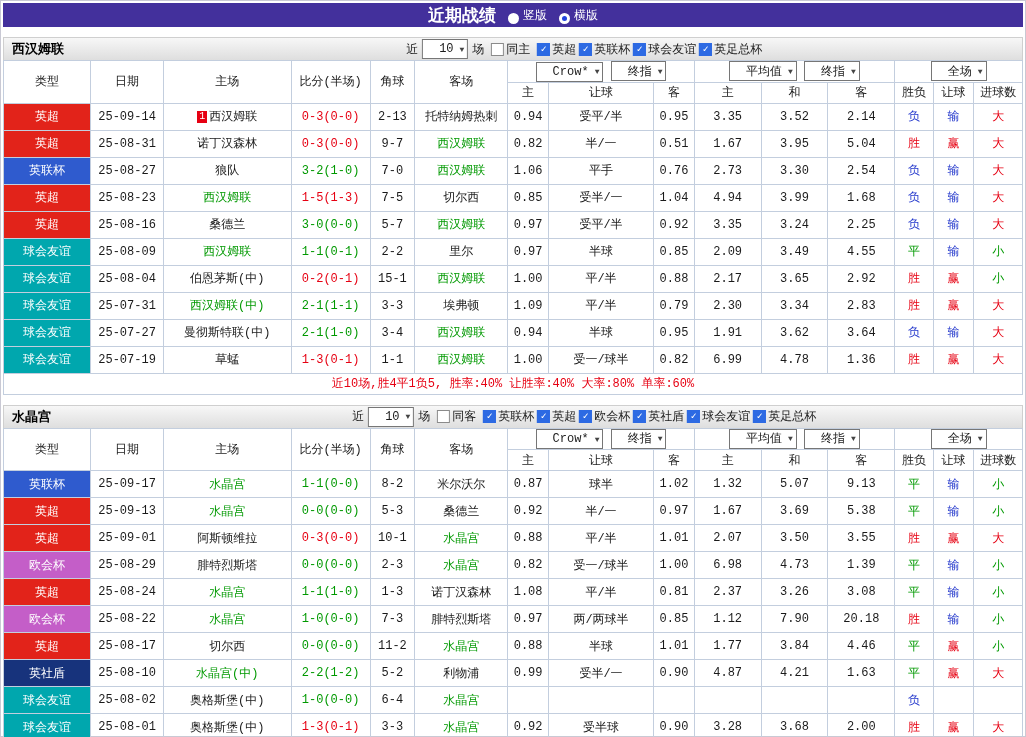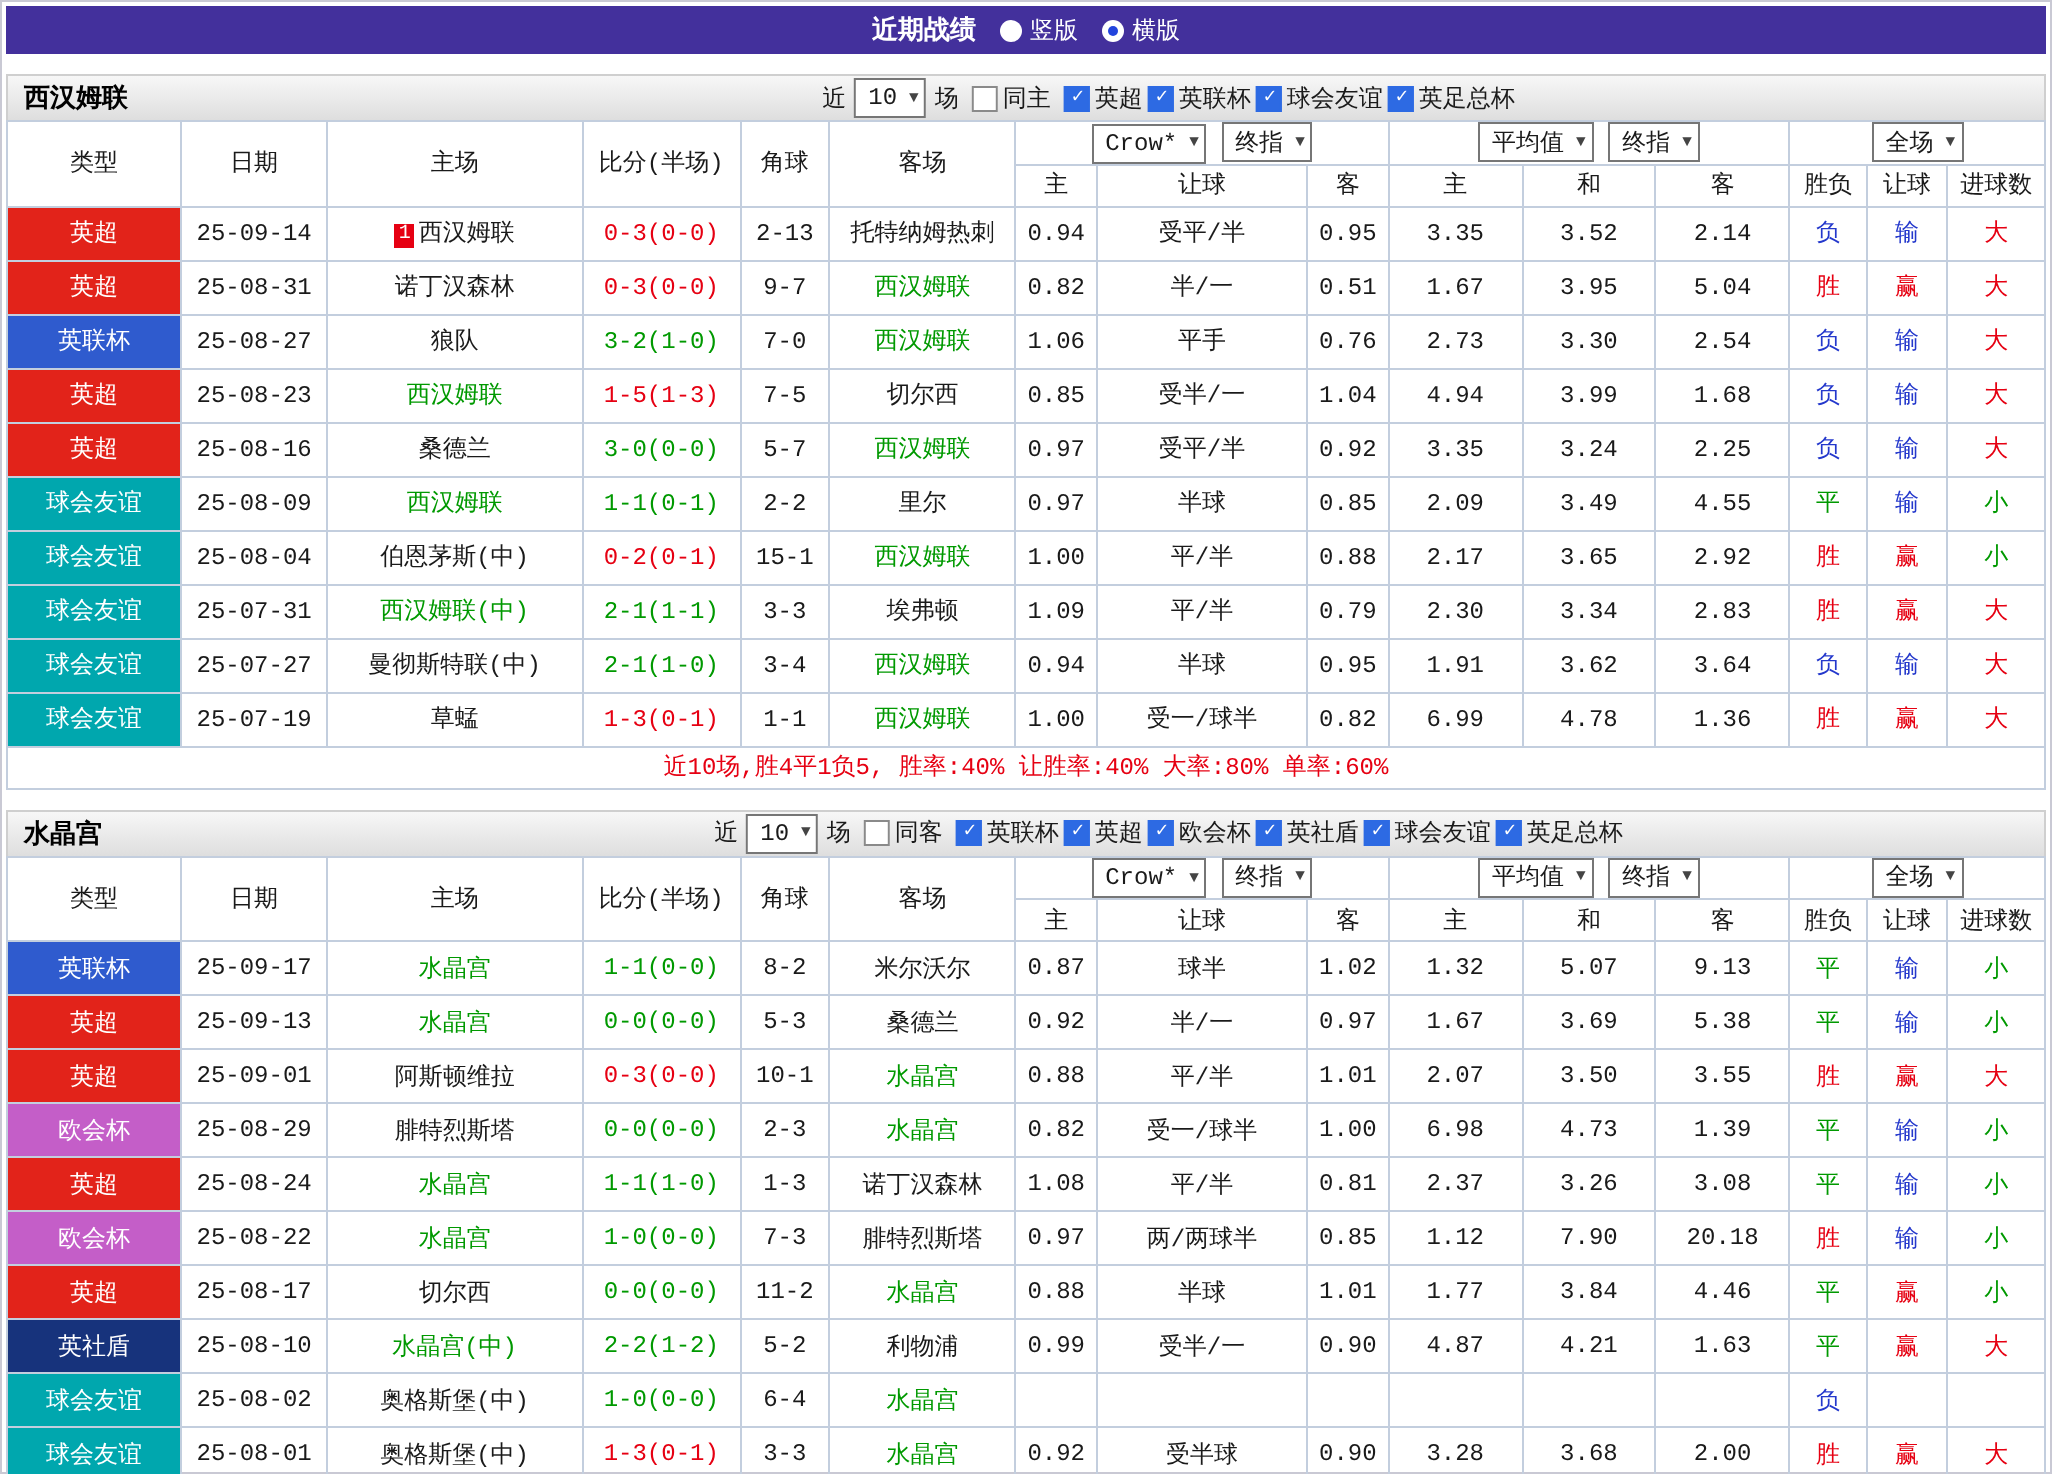--- a/index.html
+++ b/index.html
@@ -1,30 +1,30 @@
 <!DOCTYPE html>
 <html style="--c-titlebar: #43309c; --c-red: #e60012; --c-green: #009900; --c-blue: #2438cc; --c-border: #c3cede; --c-check: #2d6ae3;"><head>
 <meta charset="utf-8">
 <style>
   html,body{margin:0;padding:0;}
   body{background:#fff;font-family:"Liberation Sans","DejaVu Sans",sans-serif;font-size:12px;color:#1a1a1a;}
   .page{width:1026px;height:737px;box-sizing:border-box;border:1px solid #c9c9d4;background:#fff;padding:2px;}
   .titlebar{height:24px;background:var(--c-titlebar,#43309c);color:#fff;display:flex;align-items:center;justify-content:center;gap:12px;}
-  .titlebar .title{font-weight:bold;font-size:13px;}
-  .radio{display:inline-flex;align-items:center;gap:4px;cursor:pointer;color:#fff;}
+  .titlebar .title{font-weight:bold;font-size:17px;}
+  .radio{display:inline-flex;align-items:flex-end;gap:4px;cursor:pointer;color:#fff;}
   .radio-circle{width:11px;height:11px;border-radius:50%;background:#fff;position:relative;display:inline-block;}
   .radio-circle.selected::after{content:"";position:absolute;left:3px;top:3px;width:5px;height:5px;border-radius:50%;background:#2244dd;}
   .team-section{margin-top:10px;font-family:Liberation Mono, monospace;}
   .section-header{height:22px;background:linear-gradient(#f7f7f7,#dedede);border:1px solid #cfcfcf;border-bottom:none;display:flex;align-items:center;position:relative;}
   .section-title{font-weight:bold;font-size:13px;padding-left:8px;color:#000;}
   .filters{position:absolute;left:57%;transform:translateX(-50%);display:flex;align-items:center;gap:4px;white-space:nowrap;}
   .cb-item{display:inline-flex;align-items:center;gap:2px;cursor:pointer;margin-left:3px;justify-content:space-between;}
   .checkbox{width:13px;height:13px;box-sizing:border-box;border:1px solid #8a8a8a;background:#fff;display:inline-block;font-size:10px;line-height:11px;text-align:center;color:#fff;}
   .checkbox.checked{background:var(--c-check,#2d6ae3);border-color:var(--c-check,#2d6ae3);}
-  .select{display:inline-flex;align-items:center;justify-content:space-between;border:1px solid #767676;background:#fff;height:18px;padding:0 3px 0 6px;gap:6px;cursor:pointer;}
+  .select{display:inline-flex;align-items:center;justify-content:space-between;border:1px solid #767676;background:#fff;height:18px;padding:0 3px 0 16px;gap:6px;cursor:pointer;}
   .select .arrow{font-size:8px;color:#444;}
   table.stats-table{border-collapse:collapse;width:100%;table-layout:fixed;}
   .stats-table th,.stats-table td{border:1px solid var(--c-border,#c3cede);text-align:center;font-weight:normal;padding:0;overflow:hidden;white-space:nowrap;}
   .stats-table thead th{height:20px;background:#fff;}
   .stats-table tbody td{height:26px;}
   .stats-table tfoot td{height:20px;color:var(--c-red,#e60012);}
   .badge{color:#fff;}
   .t-red{color:var(--c-red,#e60012);}
   .t-green{color:var(--c-green,#009900);}
   .t-blue{color:var(--c-blue,#2438cc);}

